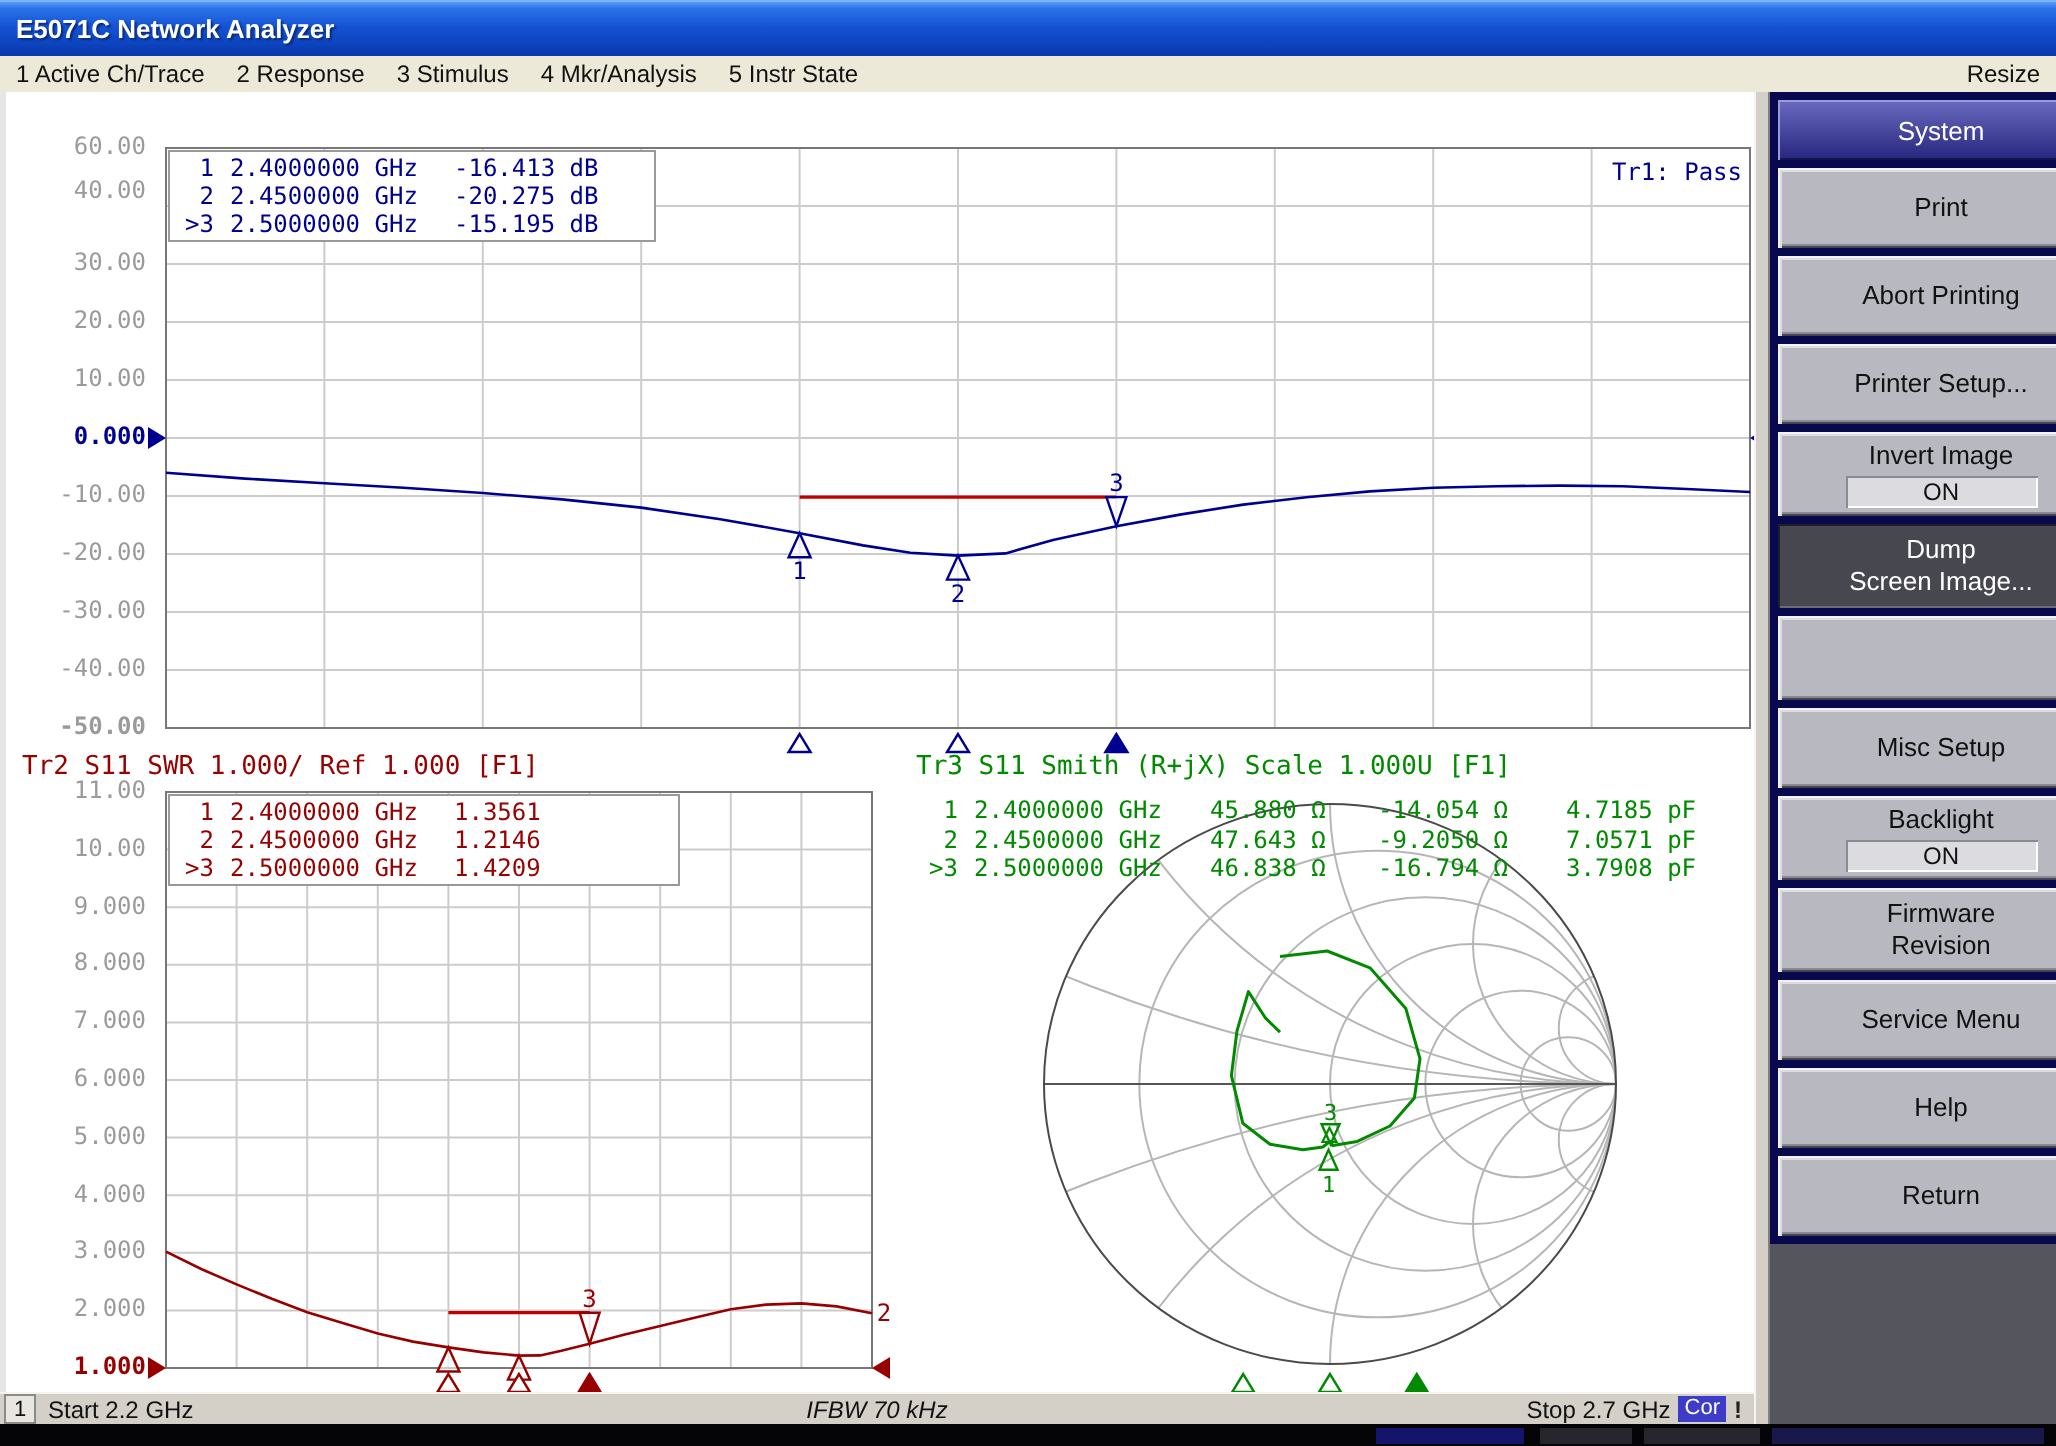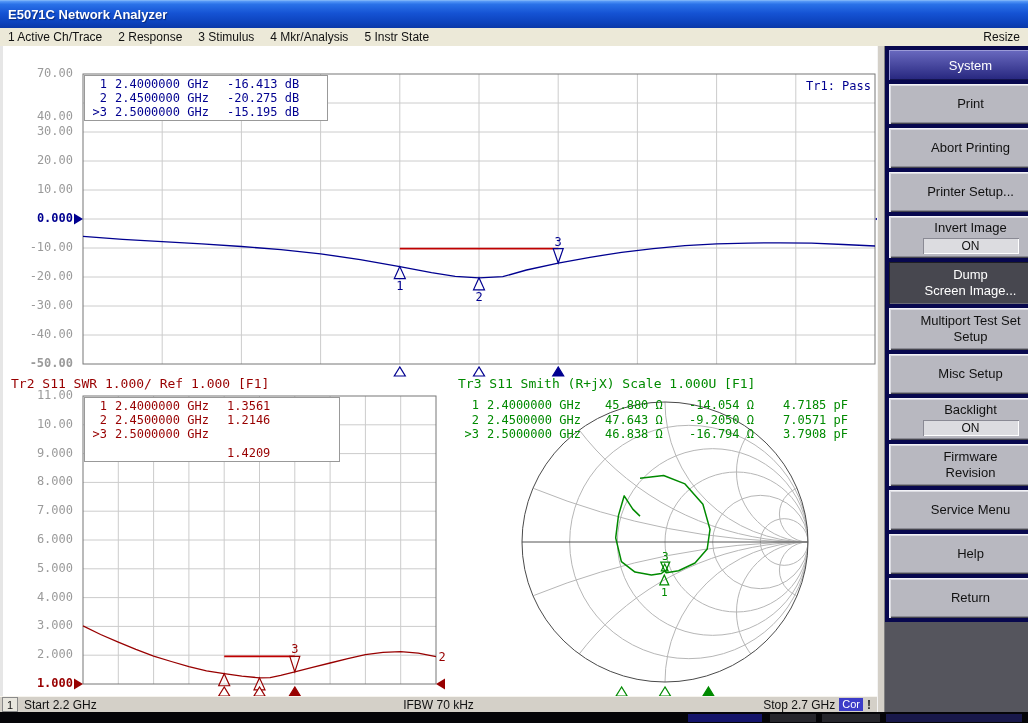--- a/index.html
+++ b/index.html
@@ -47,21 +47,21 @@
     box-shadow:inset 1px 1px 0 #8a8a94, inset -1px -1px 0 #fff;}
   .skey-arrow{position:absolute;right:3px;top:50%;transform:translateY(-50%);font-size:8px;color:#333;}
   .sidebar .filler{flex:1;background:#55555d;margin:0 -5px 0 -4px;}
   
   .statusbar{position:absolute;left:0;top:696px;width:877px;height:16px;background:#d4d0c8;
     border-top:1px solid #f6f4ee;box-sizing:border-box;display:flex;align-items:center;
     font-size:12px;color:#111;}
   .chanbox{margin-left:2px;width:14px;height:13px;border:1px solid #8a8a8a;background:#e8e6de;
     display:flex;align-items:center;justify-content:center;font-size:11px;}
   .sb-start{margin-left:6px;}
-  .sb-ifbw{position:absolute;left:0;width:100%;text-align:center;}
+  .sb-ifbw{position:absolute;left:0;width:100%;text-align:center;font-style:italic;}
   .sb-right{margin-left:auto;display:flex;align-items:center;gap:4px;padding-right:4px;z-index:1;}
   .corbadge{background:#3c3cc8;color:#fff;padding:0 3px;font-size:11px;height:13px;line-height:13px;}
   .warn{font-weight:bold;color:#222;padding-right:2px;}
   
   .bottomstrip{position:absolute;left:0;top:712px;width:1028px;height:11px;background:#050508;}
   .bottomstrip .tb{position:absolute;top:2px;height:8px;}
 </style>
 </head>
 <body>
 
@@ -80,22 +80,22 @@
         <span class="mitem">5 Instr State</span>
       </span>
     <span class="mitem mright">Resize</span>
   </div>
 
   <div class="screen">
 
     <div class="passtxt" style="left:768px;top:33px;width:100px;text-align:right;color:#000090;">Tr1: Pass</div>
 
     <div id="tr1-ylabels">
-        <span class="yl" style="left: 12px; top: 20px; color: rgb(154, 154, 154);">70.00</span>
-        <span class="yl" style="left: 12px; top: 63px; color: rgb(154, 154, 154);">40.00</span>
+        <span class="yl" style="left: 12px; top: 20px; color: rgb(154, 154, 154);">60.00</span>
+        <span class="yl" style="left: 12px; top: 42px; color: rgb(154, 154, 154);">40.00</span>
         <span class="yl" style="left: 12px; top: 78px; color: rgb(154, 154, 154);">30.00</span>
         <span class="yl" style="left: 12px; top: 107px; color: rgb(154, 154, 154);">20.00</span>
         <span class="yl" style="left: 12px; top: 136px; color: rgb(154, 154, 154);">10.00</span>
         <span class="yl" style="left: 12px; top: 165px; color: rgb(0, 0, 144); font-weight: bold;">0.000</span>
         <span class="yl" style="left: 12px; top: 194px; color: rgb(154, 154, 154);">-10.00</span>
         <span class="yl" style="left: 12px; top: 223px; color: rgb(154, 154, 154);">-20.00</span>
         <span class="yl" style="left: 12px; top: 252px; color: rgb(154, 154, 154);">-30.00</span>
         <span class="yl" style="left: 12px; top: 281px; color: rgb(154, 154, 154);">-40.00</span>
         <span class="yl" style="left: 12px; top: 310px; color: rgb(154, 154, 154); font-weight: bold;">-50.00</span>
       </div>
@@ -183,21 +183,21 @@
         <polygon points="221.79999999999987,275.87808 216.79999999999987,260.352 226.79999999999987,260.352" fill="#fff" stroke="#980000" stroke-width="1.2" fill-opacity="0.6"></polygon>
         <text x="221.79999999999987" y="257.352" text-anchor="middle" font-size="12" fill="#980000" font-family="&quot;DejaVu Sans Mono&quot;, monospace">3</text>
         <polygon points="221.79999999999987,291 216.29999999999987,300 227.29999999999987,300" fill="#980000" stroke="#980000" stroke-width="1.2"></polygon>
         <polygon points="1,282.5 1,293.5 10,288" fill="#980000"></polygon>
         <polygon points="372,282.5 372,293.5 363,288" fill="#980000"></polygon>
         <text x="369" y="264.64" text-anchor="middle" font-size="12" fill="#980000" font-family="&quot;DejaVu Sans Mono&quot;, monospace">2</text>
       </svg>
     <div class="marker-box" style="left:81px;top:351px;width:250px;color:#980000;" id="tr2-table">
         <div class="marker-row"><span style="width: 20px; text-align: right;">1</span><span style="width: 104px; text-align: left; margin-left: 8px;">2.4000000 GHz</span><span style="width: 60px; text-align: left; margin-left: 8px;">1.3561</span></div>
         <div class="marker-row"><span style="width: 20px; text-align: right;">2</span><span style="width: 104px; text-align: left; margin-left: 8px;">2.4500000 GHz</span><span style="width: 60px; text-align: left; margin-left: 8px;">1.2146</span></div>
-        <div class="marker-row"><span style="width: 20px; text-align: right;">&gt;3</span><span style="width: 104px; text-align: left; margin-left: 8px;">2.5000000 GHz</span><span style="width: 60px; text-align: left; margin-left: 8px; margin-top: 19px;">1.4209</span></div>
+        <div class="marker-row"><span style="width: 20px; text-align: right;">&gt;3</span><span style="width: 104px; text-align: left; margin-left: 8px;">2.5000000 GHz</span><span style="width: 60px; text-align: left; margin-left: 8px;">1.4209</span></div>
       </div>
 
     <div class="hdr" style="left:455px;top:330px;color:#008a00;">Tr3 S11 Smith (R+jX) Scale 1.000U [F1]</div>
     <svg id="tr3-svg" style="left:519px;top:354px;" width="286" height="298" viewBox="0 0 286 298">
         <clipPath id="smclip">
           <ellipse cx="143" cy="142" rx="143" ry="140"></ellipse>
         </clipPath>
         <g clip-path="url(#smclip)">
           <ellipse cx="166.83333333333334" cy="142" rx="119.16666666666667" ry="116.66666666666667" fill="none" stroke="#b6b6b6" stroke-width="1"></ellipse>
           <ellipse cx="190.66666666666666" cy="142" rx="95.33333333333333" ry="93.33333333333333" fill="none" stroke="#b6b6b6" stroke-width="1"></ellipse>
@@ -237,22 +237,21 @@
   <div class="vdivider"></div>
 
   <div class="sidebar" id="sidebar">
       <div class="skey-header">System</div>
       <div class="skey-btn h40"><div>Print</div></div>
       <div class="skey-btn h40"><div>Abort Printing</div></div>
       <div class="skey-btn h40"><div>Printer Setup...</div></div>
       <div class="skey-btn h42"><div>Invert Image</div><div class="skey-toggle">ON</div></div>
       <div class="skey-btn h42 active"><div>Dump
 Screen Image...</div></div>
-      <div class="skey-btn h42"><div>Multiport Test Set
-Setup</div><span class="skey-arrow">▶</span></div>
+      <div class="skey-btn h42"><span class="skey-arrow">▶</span></div>
       <div class="skey-btn h40"><div>Misc Setup</div><span class="skey-arrow">▶</span></div>
       <div class="skey-btn h42"><div>Backlight</div><div class="skey-toggle">ON</div></div>
       <div class="skey-btn h42"><div>Firmware
 Revision</div></div>
       <div class="skey-btn h40"><div>Service Menu</div><span class="skey-arrow">▶</span></div>
       <div class="skey-btn h40"><div>Help</div></div>
       <div class="skey-btn h40"><div>Return</div></div>
       <div class="filler"></div>
     </div>
 

